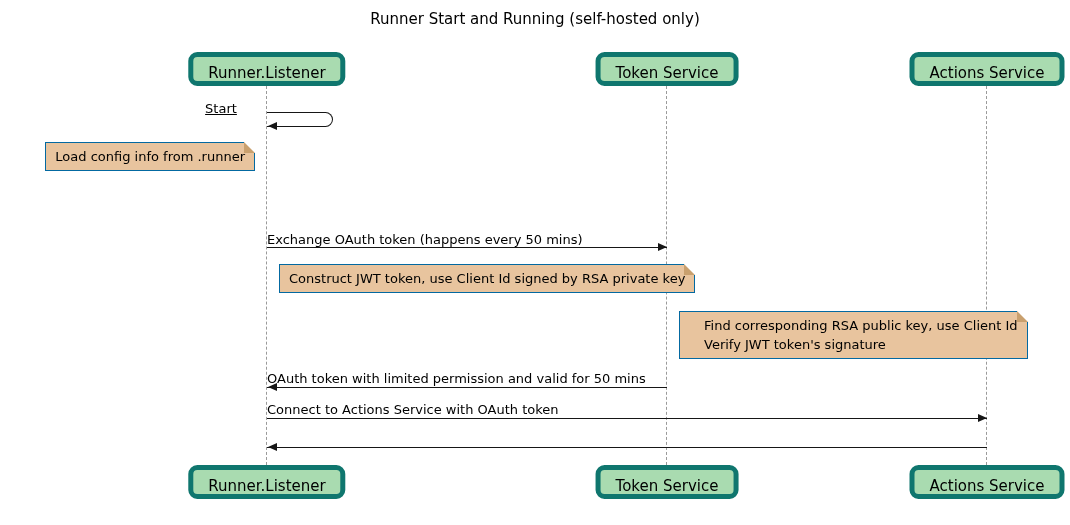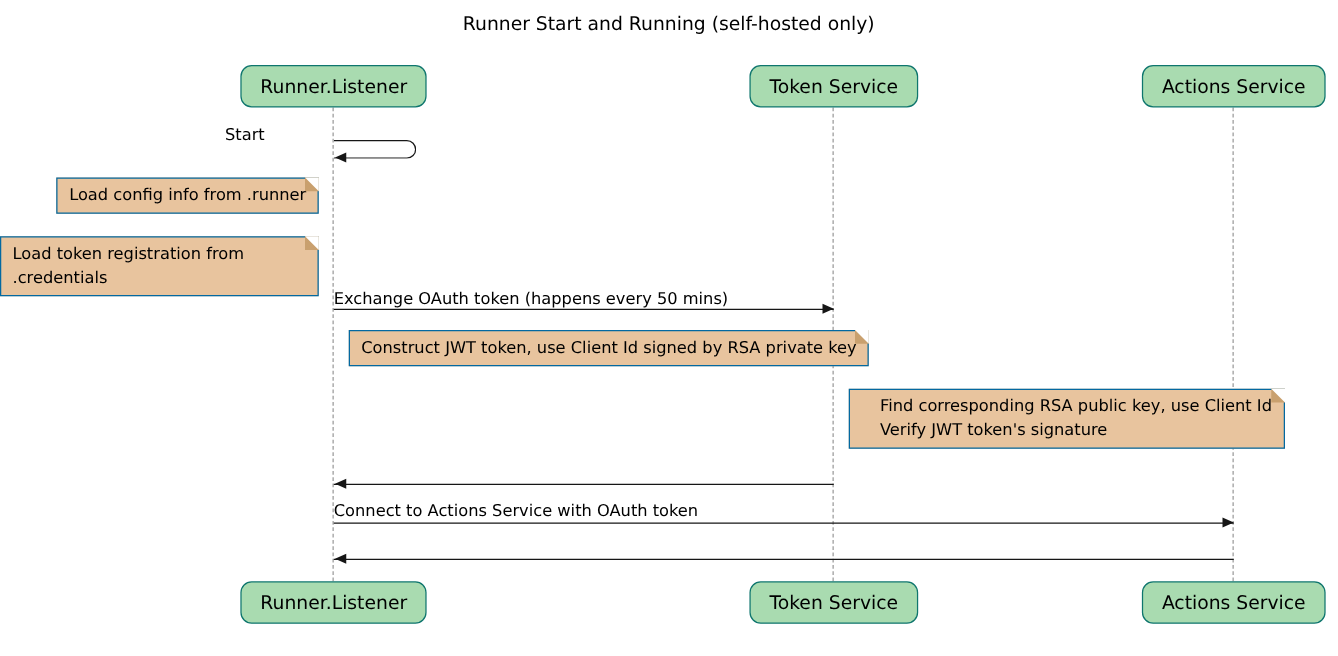--- a/index.html
+++ b/index.html
@@ -16,21 +16,21 @@
     text-align:center;font-weight:normal;font-size:15px;
   }
   .lifeline{
     position:absolute;top:86px;height:379px;width:0;
     border-left:1px dashed #9a9a9a;
   }
   .participant{
     position:absolute;transform:translateX(-50%);
     height:34px;line-height:32px;box-sizing:border-box;
     padding:0 15px;border-radius:9px;
-    background:#a9dbb0;border:1px solid #0f766e;
+    background:#a9dbb0;border:5px solid #0f766e;
     font-size:15px;white-space:nowrap;
   }
   .note{
     position:absolute;box-sizing:border-box;
     background:#e8c49e;border:1px solid #0369a1;
     padding:4px 9px;font-size:13px;line-height:19px;
     white-space:pre-line;
   }
   .note::before{
     content:"";position:absolute;top:-1px;right:-1px;
@@ -49,21 +49,21 @@
     border-top:4px solid transparent;border-bottom:4px solid transparent;
     border-left:9px solid #161616;
   }
   .ah-left{
     position:absolute;width:0;height:0;
     border-top:4px solid transparent;border-bottom:4px solid transparent;
     border-right:9px solid #161616;
   }
   .self-label{
     position:absolute;font-size:13px;line-height:15px;
-    text-align:left;white-space:nowrap;
+    text-align:center;white-space:nowrap;text-decoration:underline;
   }
   .self-loop{
     position:absolute;box-sizing:border-box;
     border:1px solid #161616;border-left:none;
     border-radius:0 8px 8px 0;
   }
 </style>
 </head>
 <body>
 
@@ -77,31 +77,31 @@
 
   <div class="participant" style="left:267px;top:52px;">Runner.Listener</div>
   <div class="participant" style="left:667px;top:52px;">Token Service</div>
   <div class="participant" style="left:987px;top:52px;">Actions Service</div>
 
   <div class="self-label" style="left:180px;width:82px;top:101px;">Start</div>
   <div class="self-loop" style="left:267px;top:112px;width:66px;height:15px;"></div>
   <div class="ah-left" style="left:268px;top:122px;"></div>
 
   <div class="note" style="right:815px;top:142px;">Load config info from .runner</div>
-  <div class="note" style="right:815px;top:189px;">Load token registration from .credentials</div>
 
   <div class="msg-label" style="left:267px;width:400px;top:232px;">Exchange OAuth token (happens every 50 mins)</div>
   <div class="msg-line" style="left:267px;width:400px;top:247px;"></div>
   <div class="ah-right" style="left:658px;top:243px;"></div>
 
   <div class="note" style="left:279px;top:264px;">Construct JWT token, use Client Id signed by RSA private key</div>
 
   <div class="note" style="left:679px;top:311px;padding-left:24px;">Find corresponding RSA public key, use Client Id
 Verify JWT token's signature</div>
 
+  <div class="msg-label" style="left:267px;width:400px;top:371px;">OAuth token with limited permission and valid for 50 mins</div>
   <div class="msg-line" style="left:267px;width:400px;top:387px;"></div>
   <div class="ah-left" style="left:268px;top:383px;"></div>
 
   <div class="msg-label" style="left:267px;width:720px;top:402px;">Connect to Actions Service with OAuth token</div>
   <div class="msg-line" style="left:267px;width:720px;top:418px;"></div>
   <div class="ah-right" style="left:978px;top:414px;"></div>
 
   <div class="msg-line" style="left:267px;width:720px;top:447px;"></div>
   <div class="ah-left" style="left:268px;top:443px;"></div>
 

